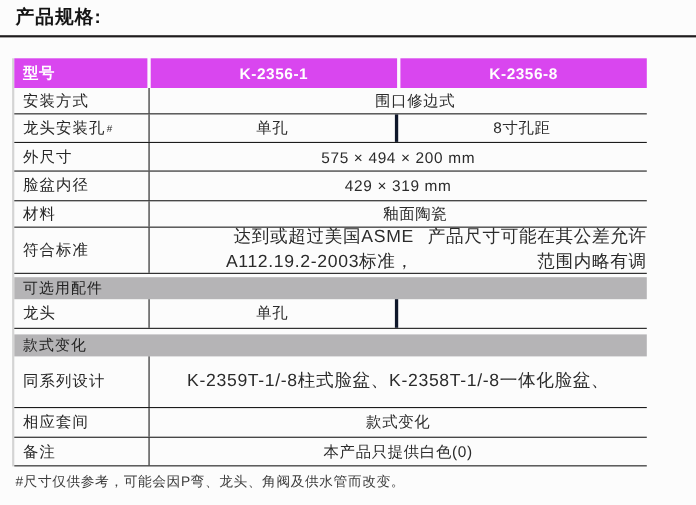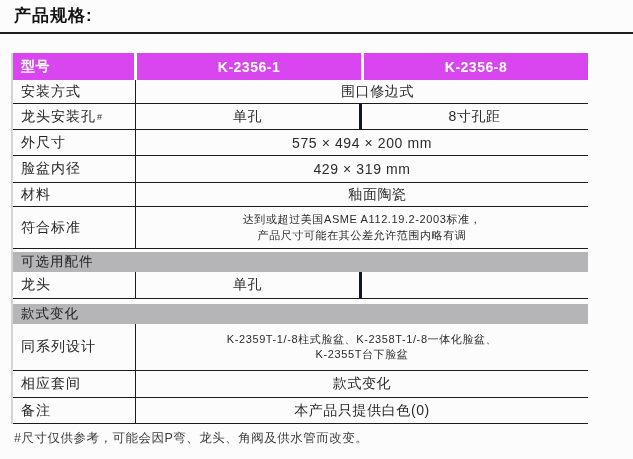--- a/index.html
+++ b/index.html
@@ -36,21 +36,21 @@
   .label-cell {
     width:123px; border-right:1px solid #1c1c1c;
     padding-left:8px; letter-spacing:1px; color:#262626;
   }
   .value-cell { flex:1; justify-content:center; text-align:center; letter-spacing:0.6px; }
   .value-cell.first { border-right:3px solid #0f172a; }
   .split .value-cell { flex:none; }
   .split .value-cell.first { width:226px; }
   .split .value-cell.second { width:225px; }
 
-  .multiline { flex-direction:column; justify-content:center; line-height:1.4; font-size:11px; }
+  .multiline { flex-direction:row; justify-content:center; line-height:1.4; font-size:16px;text-align:right; }
 
   .section-bar {
     height:20px; background:#b5b4b6; display:flex; align-items:center;
     padding-left:8px; box-sizing:border-box; font-size:13.5px; color:#222222;
     letter-spacing:1px;
   }
   .mt3 { margin-top:3px; } .mt5 { margin-top:5px; }
 
   sup.hash { font-size:9px; line-height:0; margin-left:1px; }
 
@@ -119,21 +119,20 @@
       <div class="cell label-cell">龙头</div>
       <div class="cell value-cell first">单孔</div>
     </div>
 
     <div class="section-bar mt5">款式变化</div>
 
     <div class="row h47">
       <div class="cell label-cell">同系列设计</div>
       <div class="cell value-cell multiline">
         <div>K-2359T-1/-8柱式脸盆、K-2358T-1/-8一体化脸盆、</div>
-        <div>K-2355T台下脸盆</div>
       </div>
     </div>
 
     <div class="row h27">
       <div class="cell label-cell">相应套间</div>
       <div class="cell value-cell">款式变化</div>
     </div>
 
     <div class="row h26">
       <div class="cell label-cell">备注</div>

